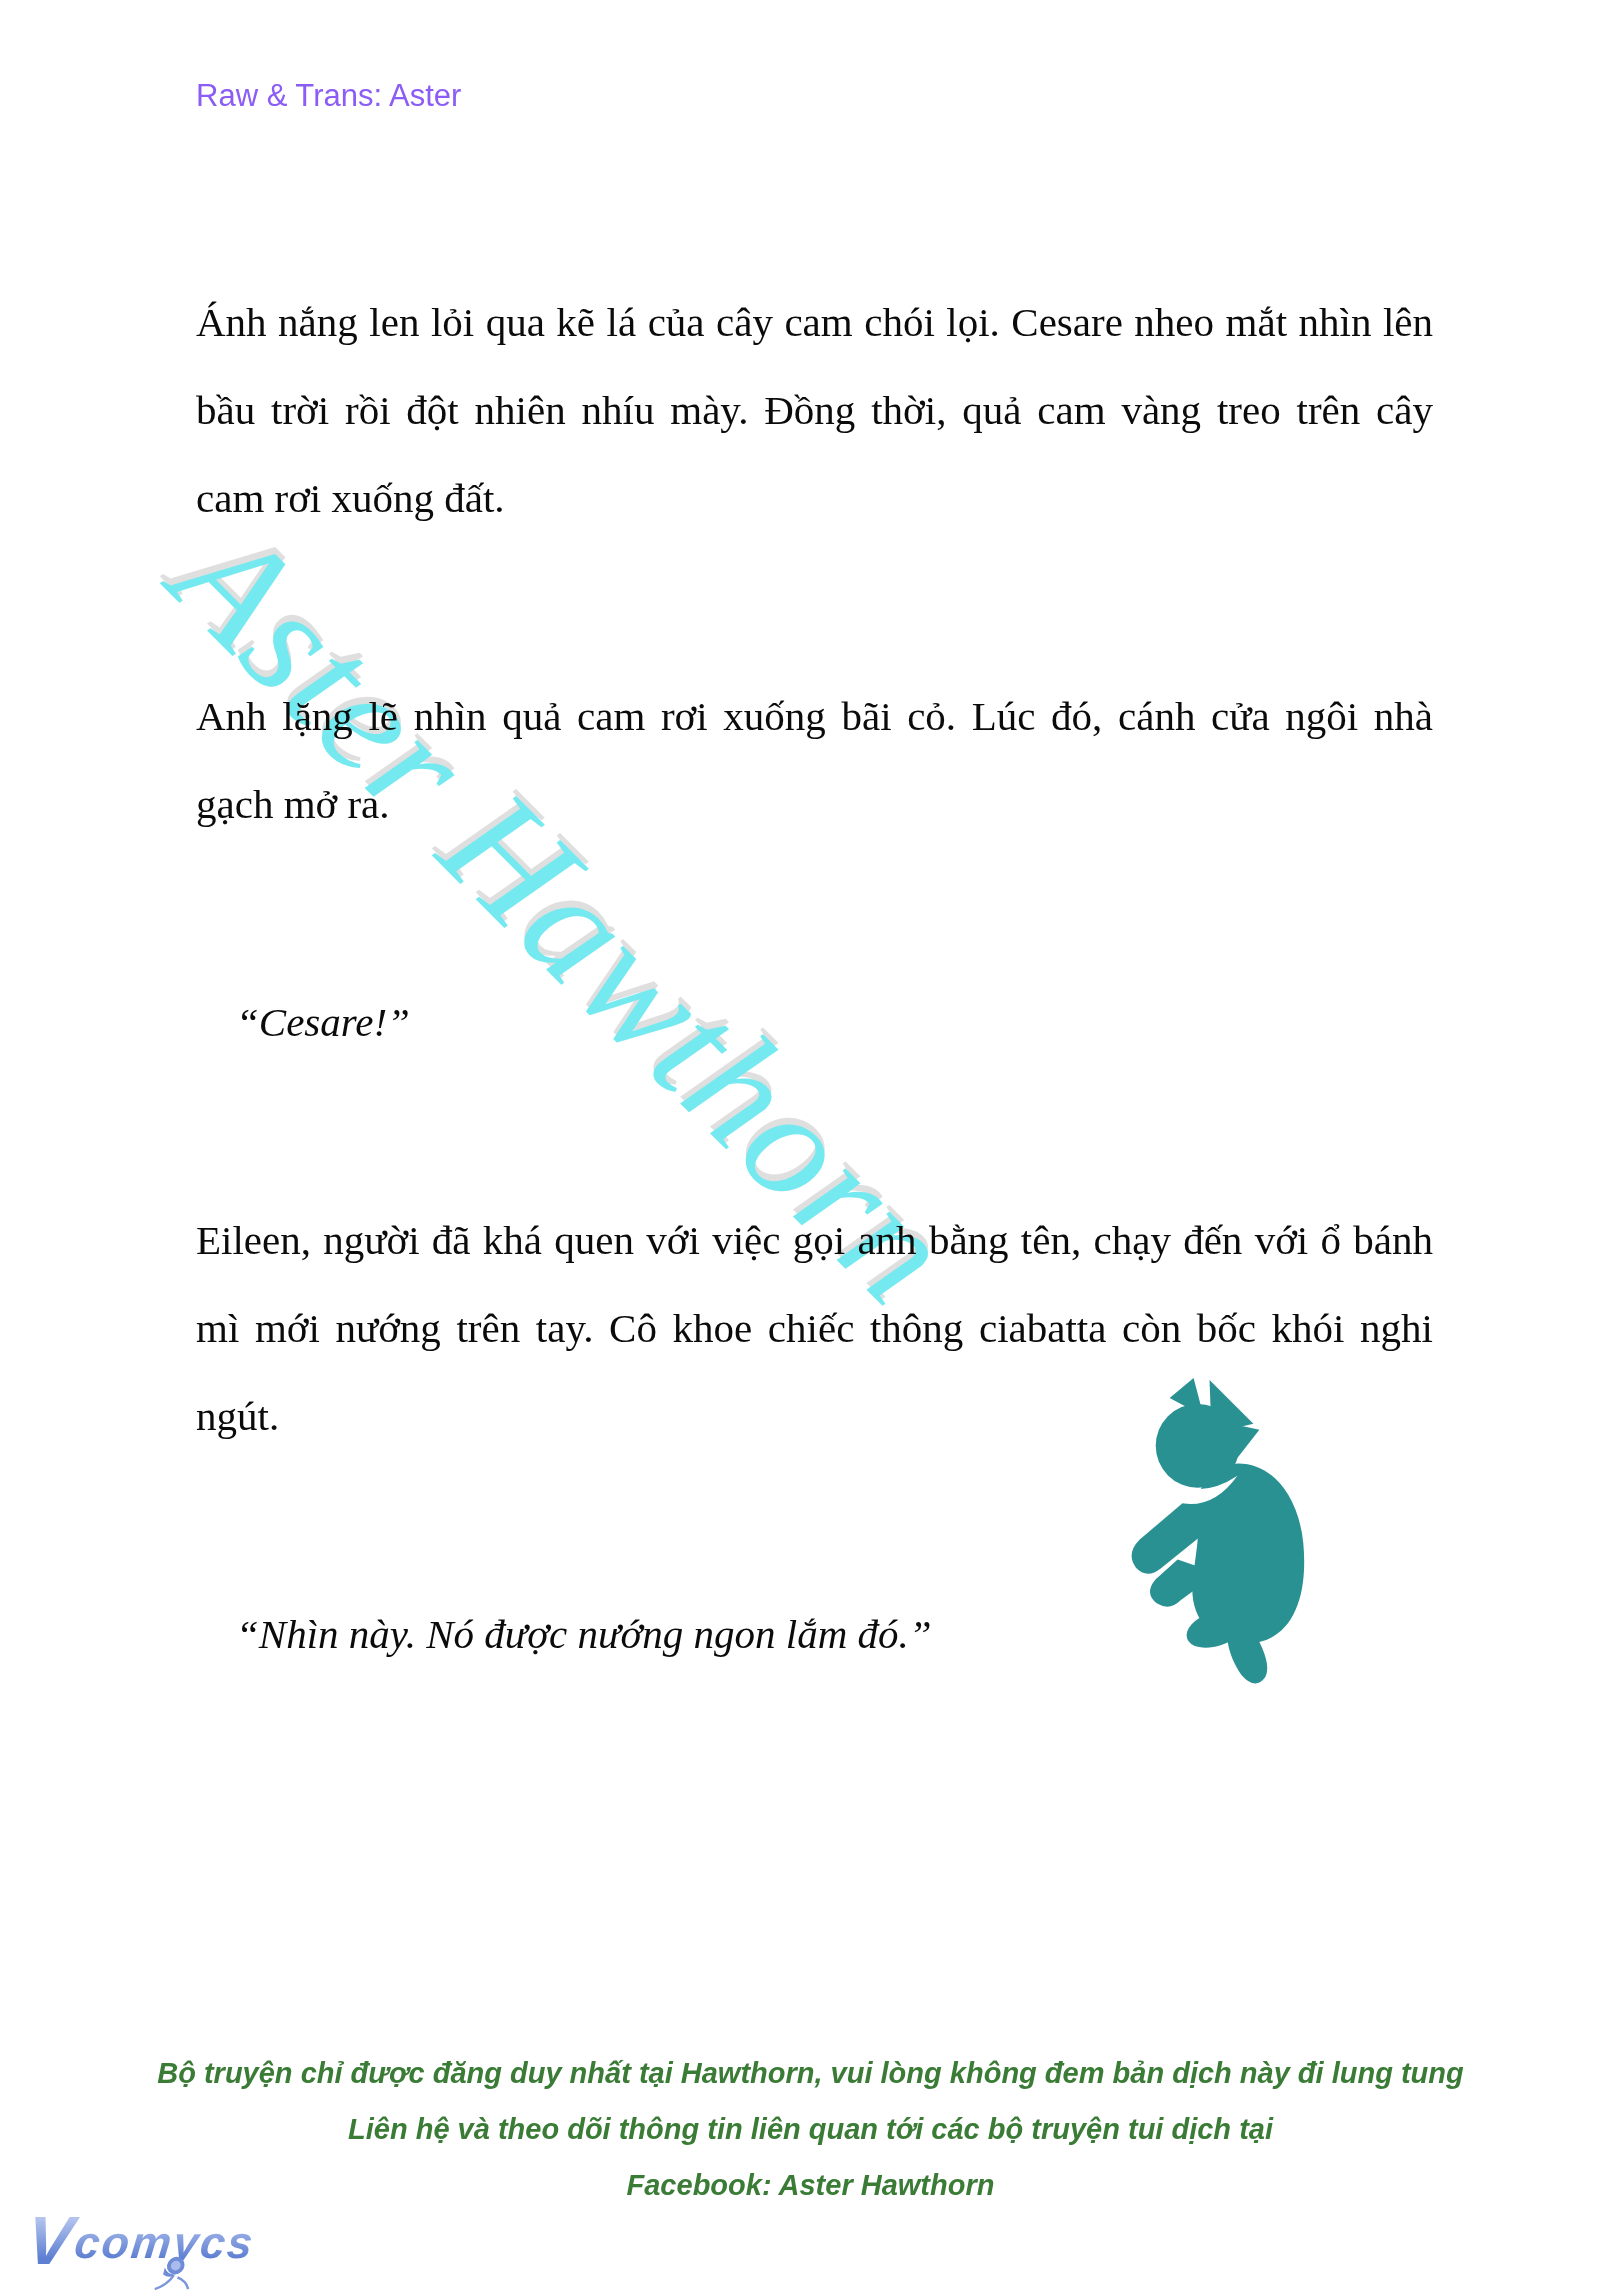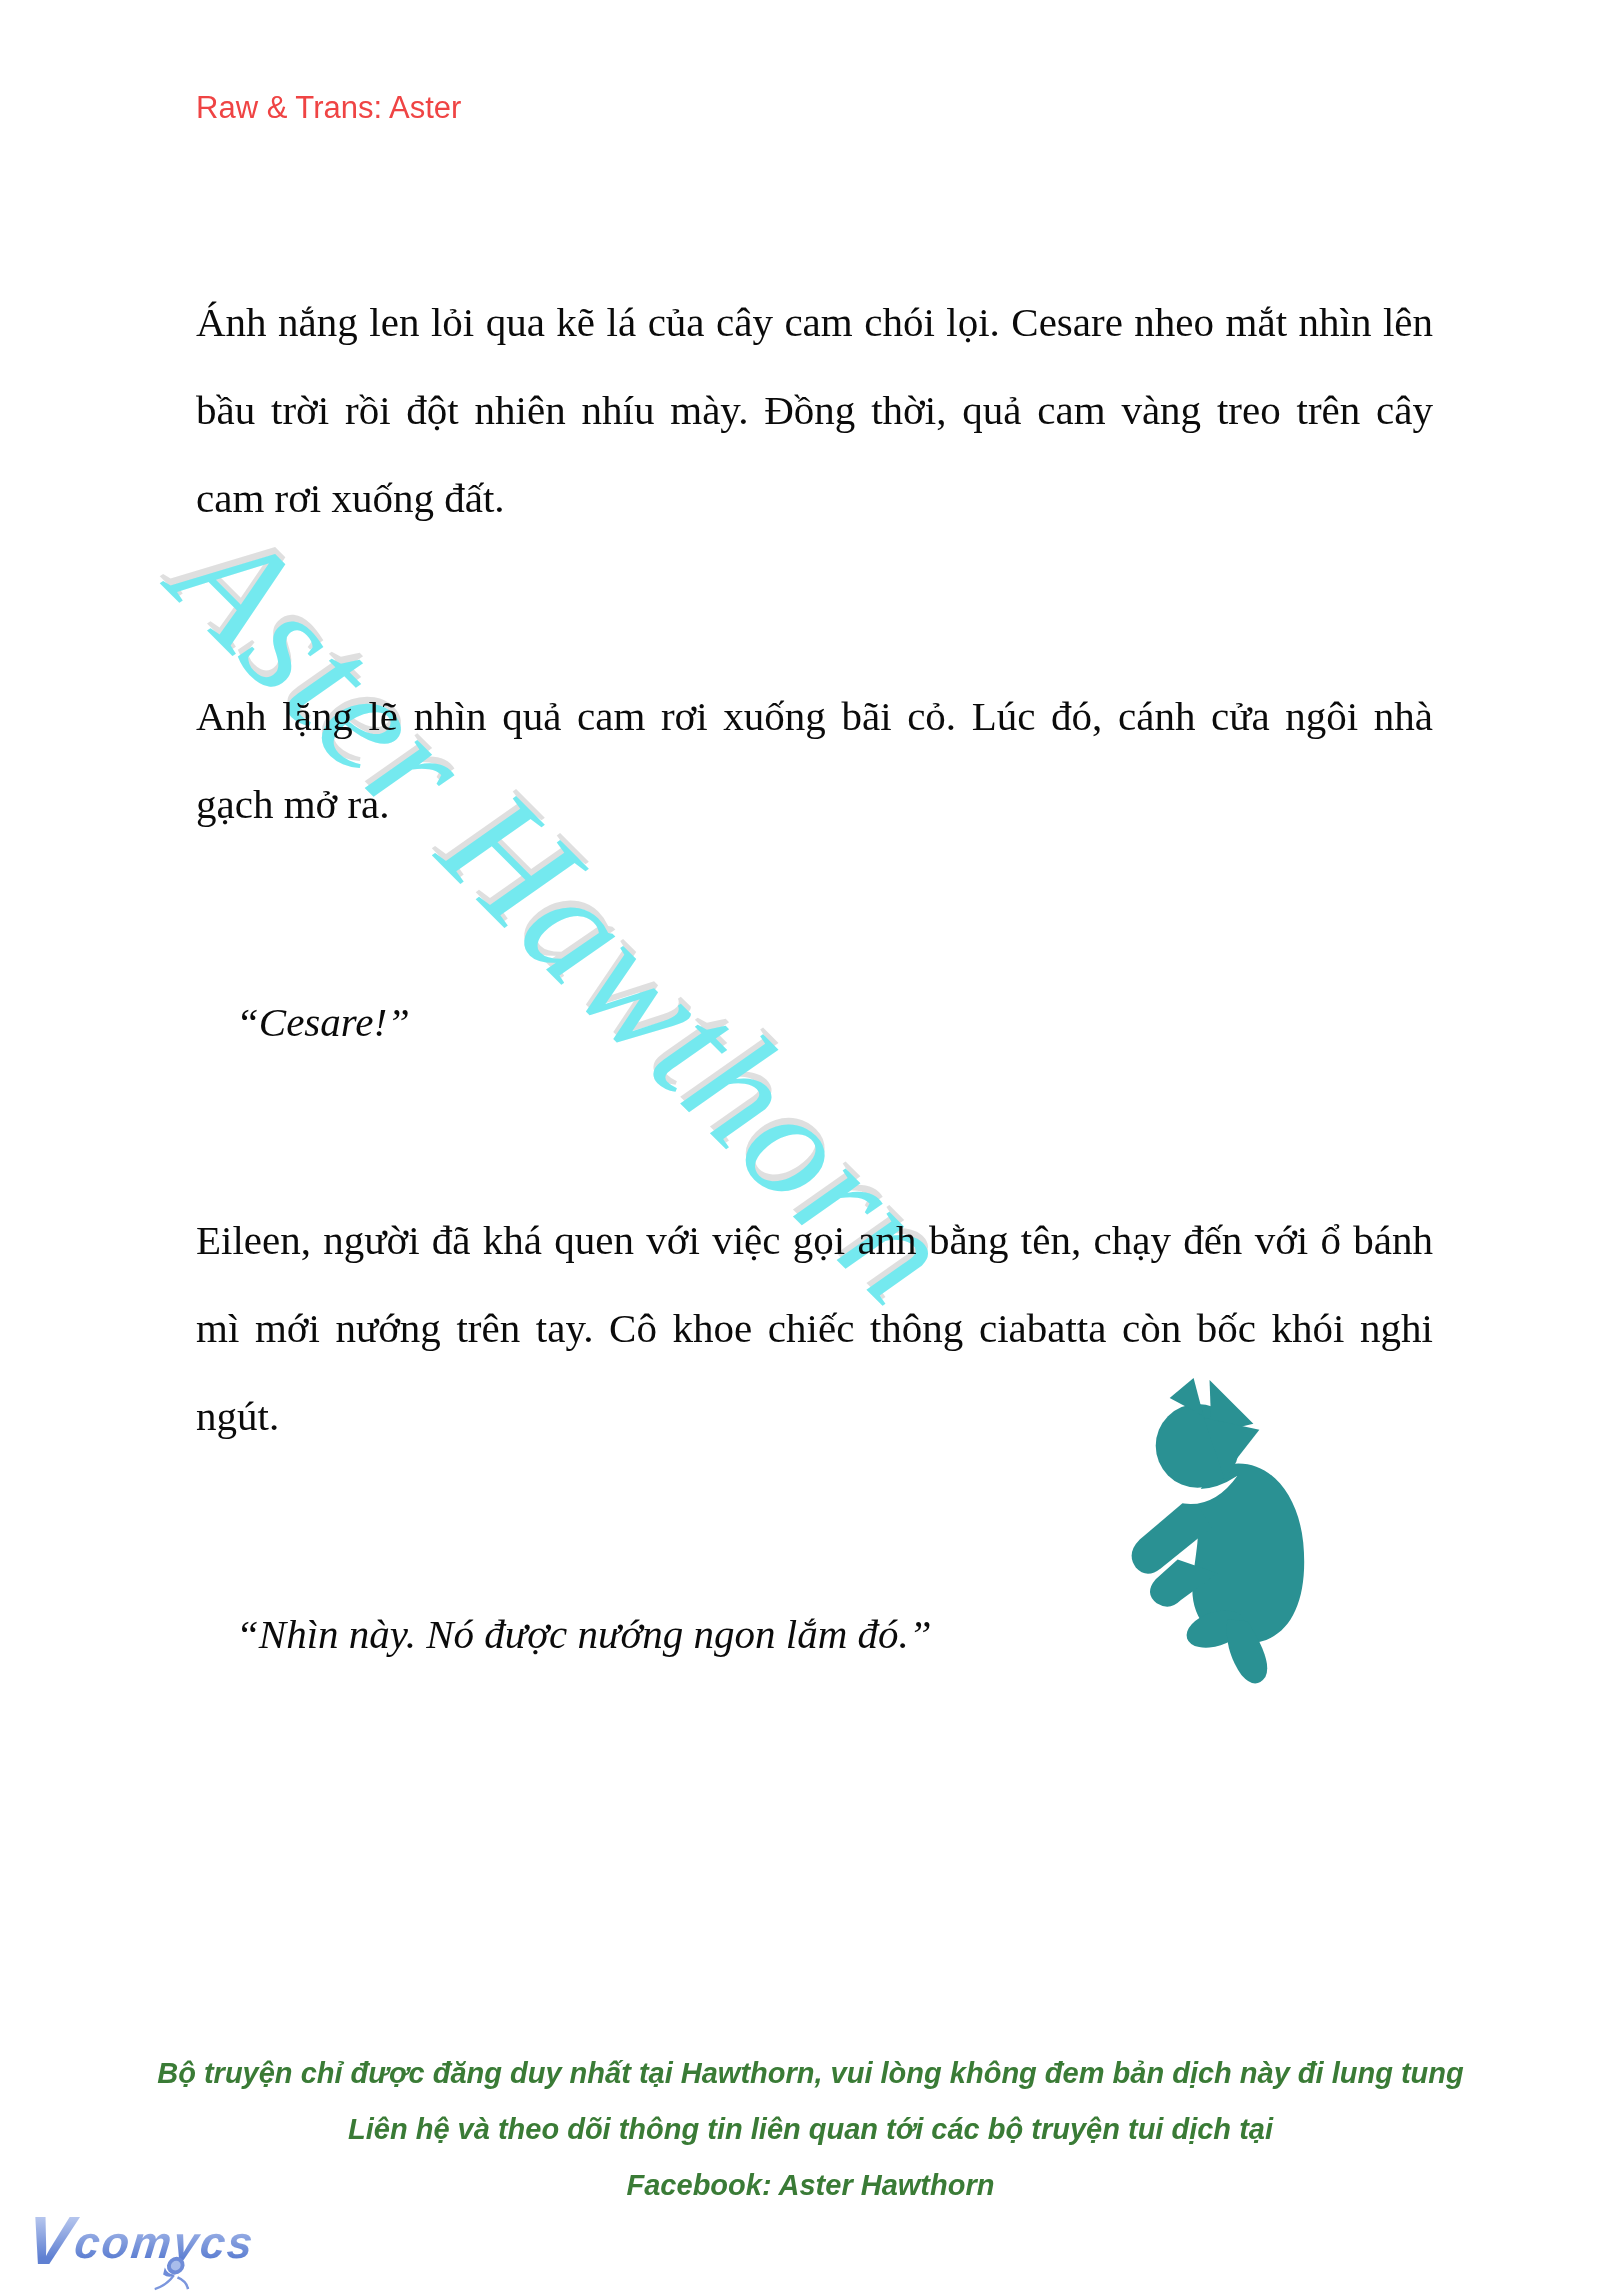--- a/index.html
+++ b/index.html
@@ -14,23 +14,23 @@
   html,body{background:#888;}
   .page{
     position:relative;
     width:1621px;height:2293px;
     margin:0 auto;
     background:#ffffff;
     overflow:hidden;
     font-family:"Liberation Serif", serif;
   }
   .header-credit{
-    position:absolute;left:196px;top:86px;
+    position:absolute;left:196px;top:74px;
     font-family:"Liberation Sans", sans-serif;
-    font-size:31px;line-height:44px;color:#ef4444;
+    font-size:31px;line-height:44px;color:#8b5cf6;
     z-index:2;
     text-align:center;
   }
   .watermark{
     position:absolute;left:257px;top:498px;
     font-family:"Liberation Serif", serif;
     font-style:italic;
     font-size:155px;line-height:1;
     letter-spacing:2px;
     color:var(--watermark);

